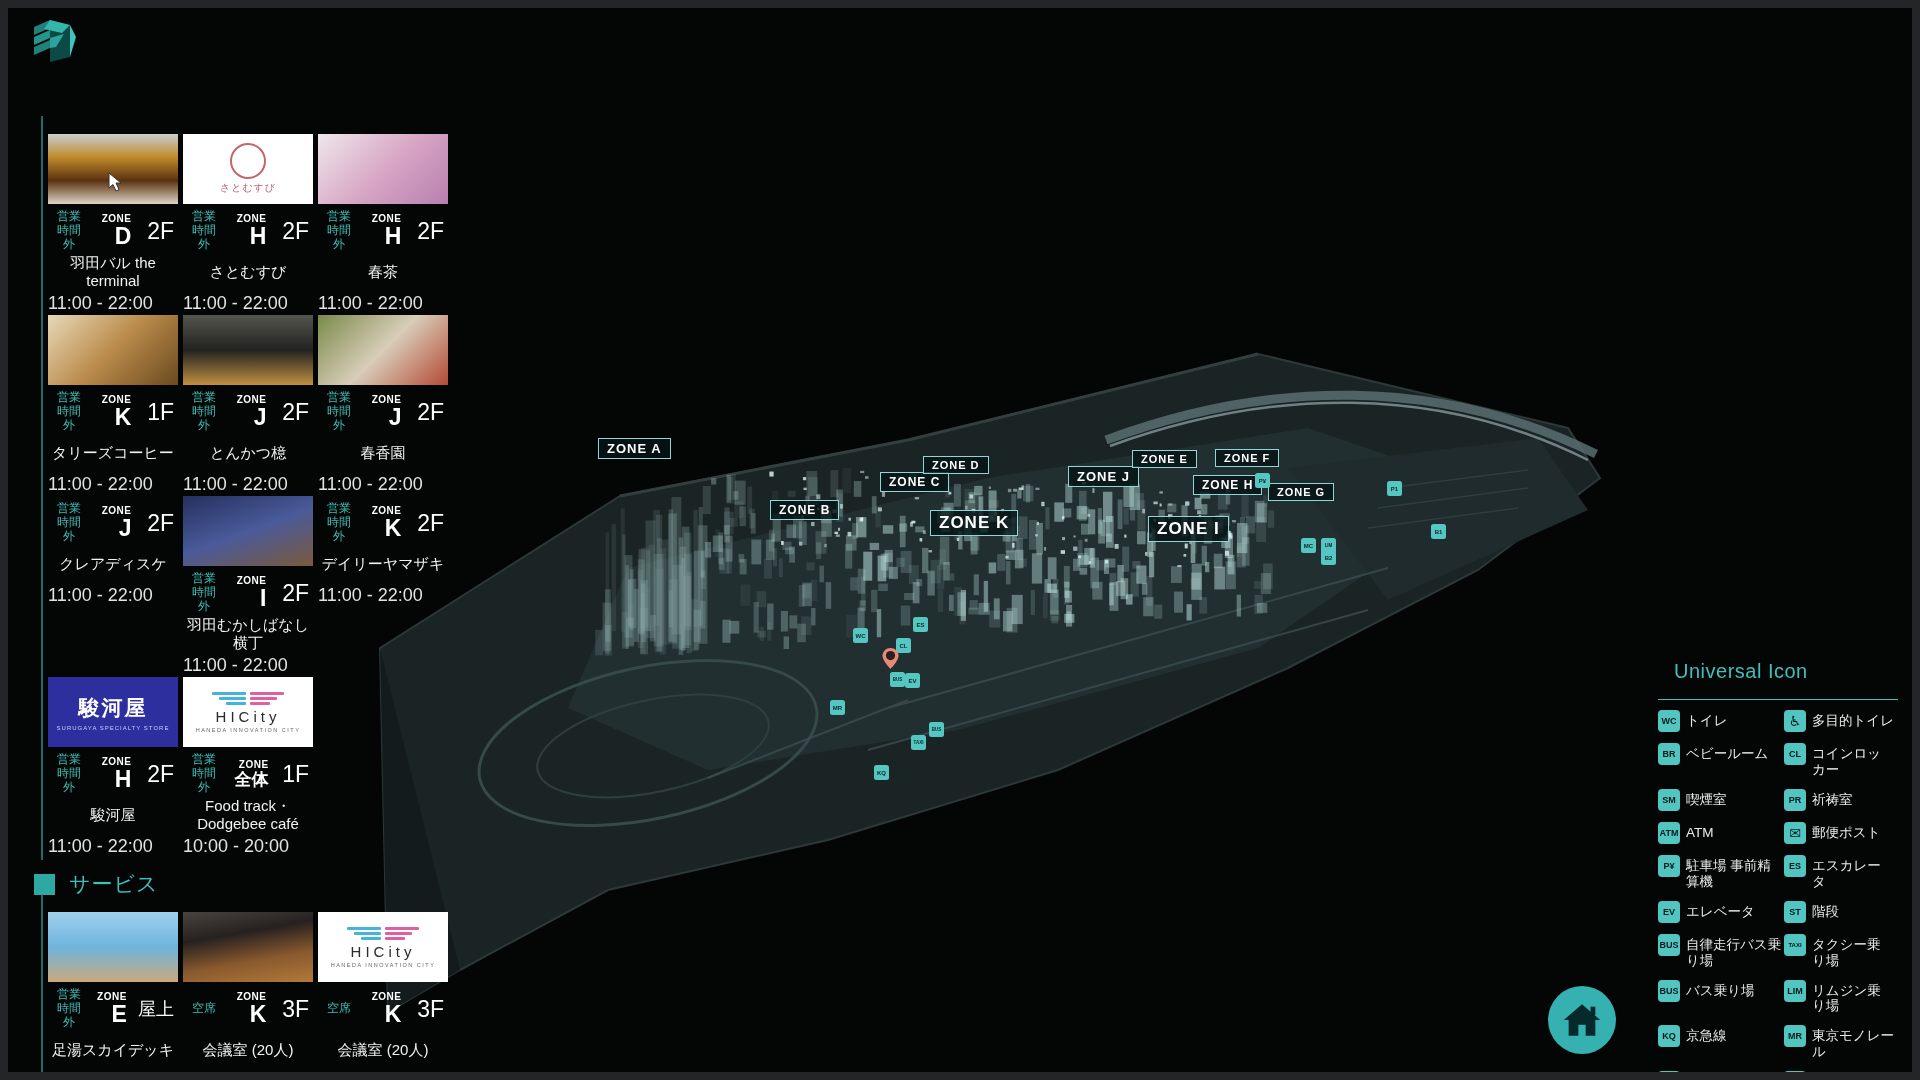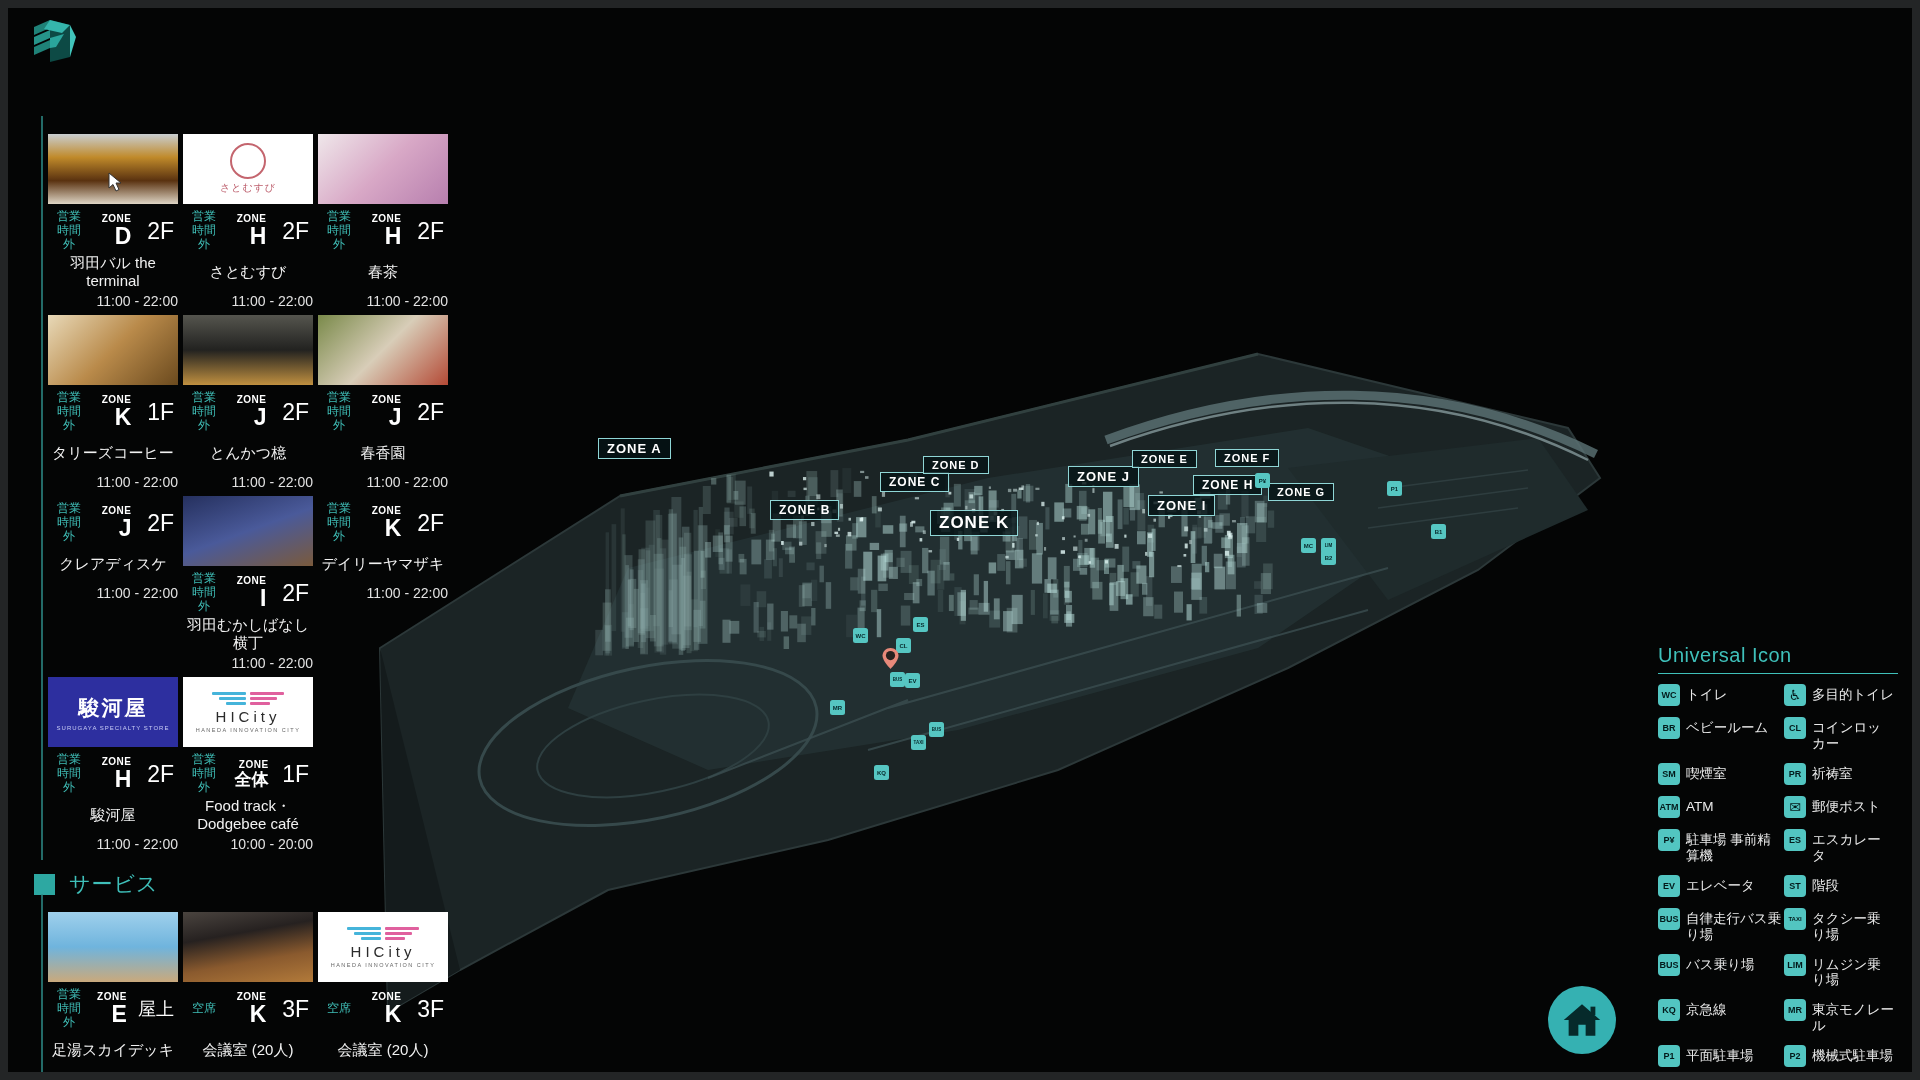--- a/index.html
+++ b/index.html
@@ -28,39 +28,39 @@
     word-break:break-all;text-align:center;}
   .zstack{text-align:right;line-height:1;font-weight:bold;}
   .zstack .zword{font-size:10px;color:#fff;letter-spacing:.5px;}
   .zstack .zletter{font-size:23px;color:#fff;margin-top:1px;}
   .zstack .zletter.small{font-size:17px;}
   .floor{font-size:23px;color:#fff;}
   .floor.small{font-size:18px;}
   .cname{min-height:38px;margin-top:4px;display:flex;align-items:center;
     justify-content:center;text-align:center;font-size:15px;color:#f2f2f2;
     line-height:1.2;}
-  .hours{text-align:right;font-size:14px;color:#e2e2e2;margin-top:2px;}
+  .hours{text-align:left;font-size:18px;color:#e2e2e2;margin-top:2px;}
   
   .ring{width:32px;height:32px;border:2px solid #c4656e;border-radius:50%;}
   .t-sub{letter-spacing:1px;}
   .wing{display:flex;gap:4px;margin-bottom:3px;}
   .wing .w{display:flex;flex-direction:column;gap:2px;}
   .wing .w i{display:block;height:3px;border-radius:1px;}
   
   .zone-label{position:absolute;transform:translate(0,0);background:rgba(6,20,22,.8);
     border:1.5px solid #8fd6d6;color:#fff;font-weight:bold;letter-spacing:1px;
     padding:2px 8px;white-space:nowrap;}
   
   .mapicon{position:absolute;width:15px;height:15px;background:#56c6c2;
     border-radius:2.5px;color:#06282a;font-weight:bold;display:flex;
     align-items:center;justify-content:center;font-size:6px;}
   .pin{position:absolute;}
   
   .legend{position:absolute;left:1650px;top:636px;width:240px;}
-  .legend h2{margin:0;font-size:20px;font-weight:normal;color:#3fc0ba;
+  .legend h2{margin:16px;font-size:20px;font-weight:normal;color:#3fc0ba;
     letter-spacing:.5px;}
   .legend .rule{height:0;border-top:1.5px solid #3fc0ba;margin:6px 0 10px 0;}
   .legend-grid{display:grid;grid-template-columns:126px 110px;row-gap:11px;}
   .legend-item{display:flex;align-items:flex-start;gap:6px;}
   .licon{flex:0 0 22px;width:22px;height:22px;background:#52c5c1;border-radius:4px;
     color:#031a1b;font-weight:bold;display:flex;align-items:center;
     justify-content:center;font-size:9px;}
   .llabel{font-size:13.5px;color:#eaeaea;line-height:1.18;padding-top:3px;}
   
   .home-btn{position:absolute;left:1540px;top:978px;width:68px;height:68px;
@@ -782,21 +782,21 @@
   <div id="zones">
       <div class="zone-label" style="left: 590px; top: 430px; font-size: 13px;">ZONE A</div>
       <div class="zone-label" style="left: 762px; top: 464px; font-size: 12px; margin-top: 28px;">ZONE B</div>
       <div class="zone-label" style="left: 872px; top: 464px; font-size: 12px;">ZONE C</div>
       <div class="zone-label" style="left: 915px; top: 448px; font-size: 11px;">ZONE D</div>
       <div class="zone-label" style="left: 1060px; top: 458px; font-size: 13px;">ZONE J</div>
       <div class="zone-label" style="left: 1124px; top: 442px; font-size: 11px;">ZONE E</div>
       <div class="zone-label" style="left: 1207px; top: 441px; font-size: 11px;">ZONE F</div>
       <div class="zone-label" style="left: 1185px; top: 467px; font-size: 12px;">ZONE H</div>
       <div class="zone-label" style="left: 1260px; top: 475px; font-size: 11px;">ZONE G</div>
-      <div class="zone-label" style="left: 1140px; top: 487px; font-size: 13px;">ZONE I</div>
+      <div class="zone-label" style="left: 1140px; top: 508px; font-size: 17px;">ZONE I</div>
       <div class="zone-label" style="left: 922px; top: 502px; font-size: 17px;">ZONE K</div>
     </div>
   <div id="mapicons">
       <div class="mapicon" style="left: 845px; top: 620px;">WC</div>
       <div class="mapicon" style="left: 905px; top: 609px;">ES</div>
       <div class="mapicon" style="left: 888px; top: 630px;">CL</div>
       <div class="mapicon" style="font-size: 4.5px; left: 882px; top: 664px;">BUS</div>
       <div class="mapicon" style="left: 897px; top: 665px;">EV</div>
       <div class="mapicon" style="left: 822px; top: 692px;">MR</div>
       <div class="mapicon" style="font-size: 4.5px; left: 921px; top: 714px;">BUS</div>

